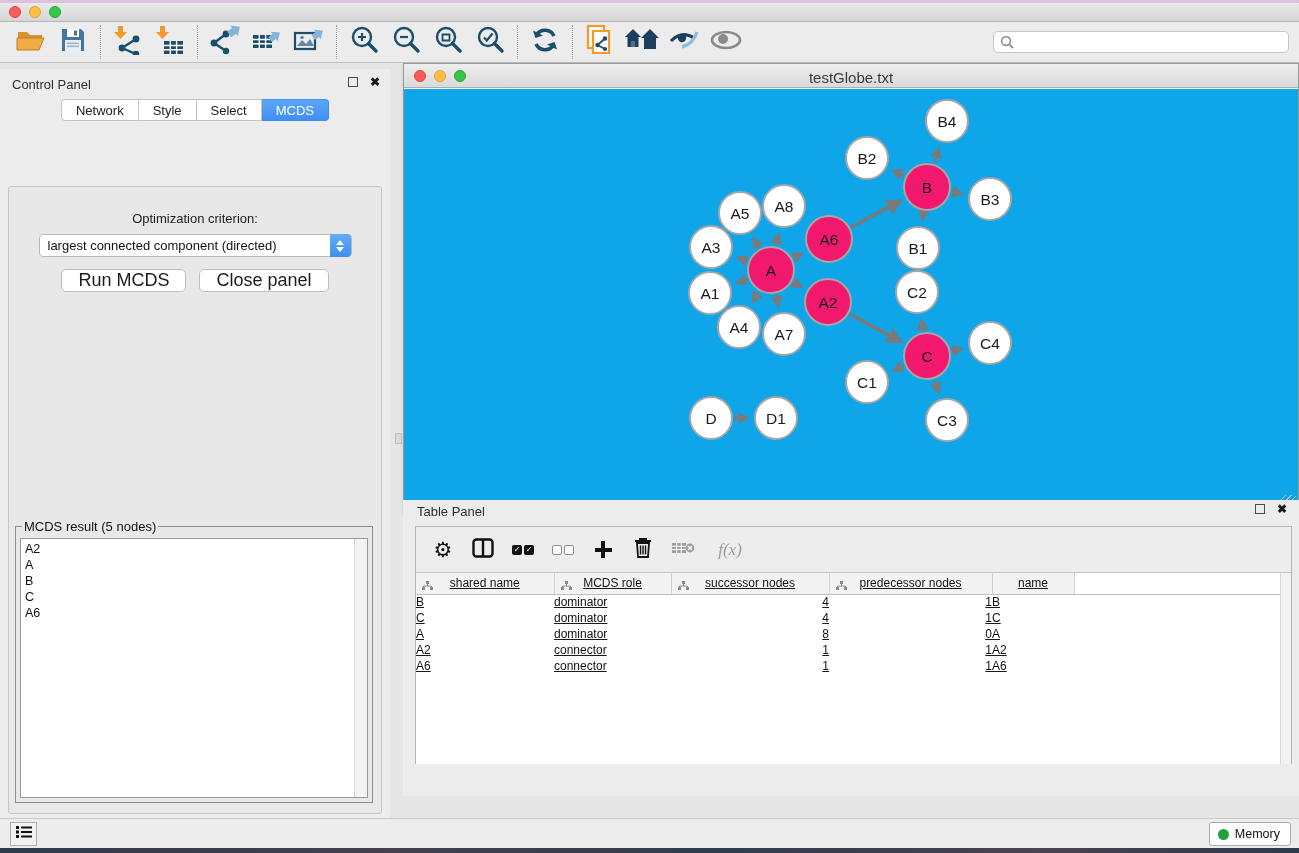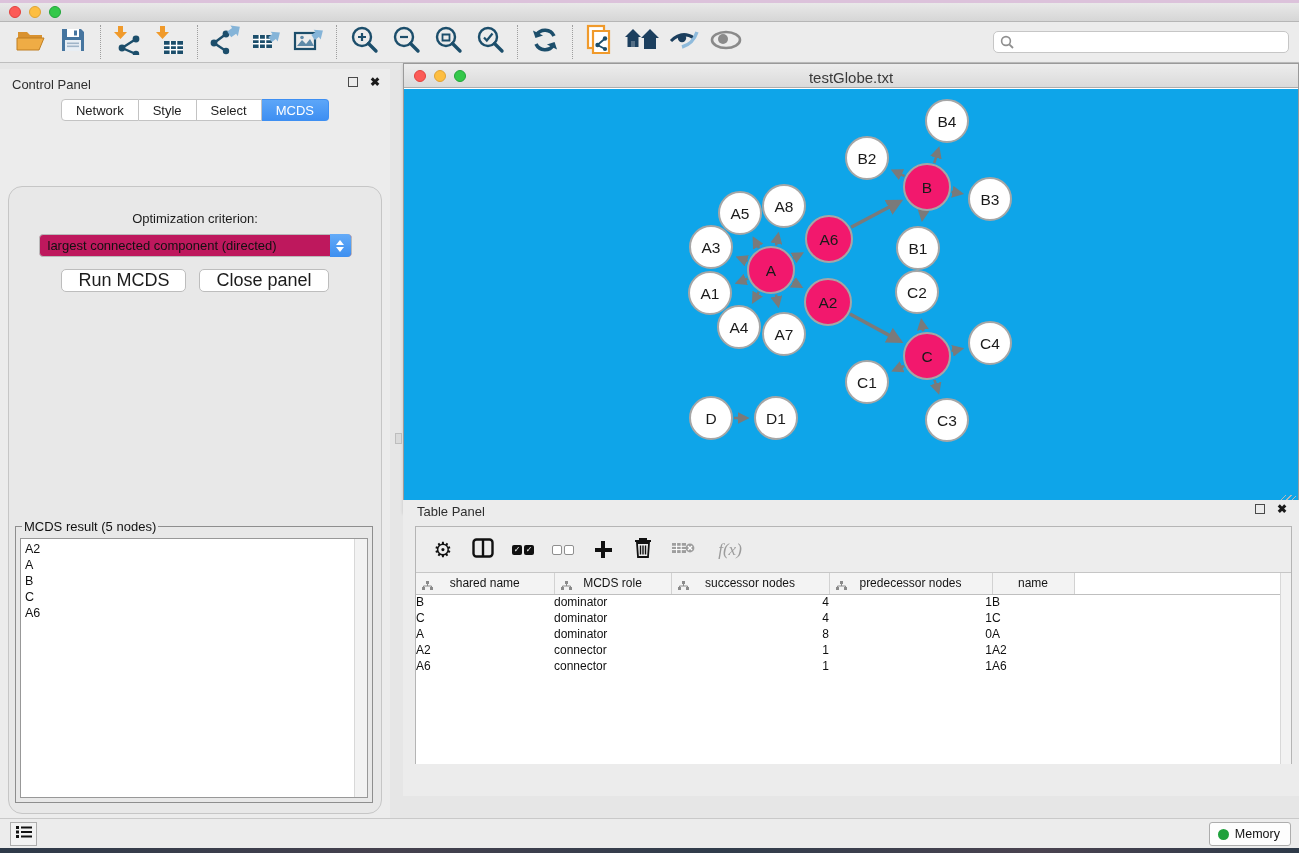--- a/index.html
+++ b/index.html
@@ -55,26 +55,26 @@
   .seg {
     height:22px; padding:0 14px; background:#FFF; border:1px solid #C3C3C3;
     border-left-width:0; font-size:13px; color:#222; display:flex; align-items:center; justify-content:center;
   }
   .seg:first-child { border-left-width:1px; border-radius:4px 0 0 4px; }
   .seg:last-child { border-radius:0 4px 4px 0; }
   .seg.active { background:linear-gradient(#5CA6F8,#3E8FF2); border-color:#3E8FF2; color:#FFF; }
 
   .cp-inner {
     position:absolute; left:8px; right:8px; top:117px; bottom:10px;
-    background:#E8E8E8; border:1px solid #C6C6C6; border-radius:14px;
+    background:#E8E8E8; border:1px solid #C6C6C6; border-radius:3px;
   }
   .opt-label { text-align:center; margin-top:24px; font-size:13px; color:#1C1C1C; }
   .selectbox {
     position:relative; margin:8px auto 0; width:313px; height:23px;
-    background:#be185d; border:1px solid #B9B9B9; border-radius:4px;
+    background:#ffffff; border:1px solid #B9B9B9; border-radius:4px;
     font-size:13px; display:flex; align-items:center; padding-left:8px; color:#111;
   }
   .stepper {
     position:absolute; right:0px; top:-1px; width:21px; height:23px;
     background:linear-gradient(#64ABF8,#3D8FF0); border-radius:0 4px 4px 0;
     display:flex; flex-direction:column; align-items:center; justify-content:center; gap:2px;
   }
   .tri-up { width:0;height:0;border-left:4px solid transparent;border-right:4px solid transparent;border-bottom:5px solid #FFF; }
   .tri-dn { width:0;height:0;border-left:4px solid transparent;border-right:4px solid transparent;border-top:5px solid #FFF; }
   .btnrow { display:flex; justify-content:center; gap:13px; margin-top:12px; }
@@ -127,21 +127,21 @@
   }
   .tp-icon { display:flex; align-items:center; justify-content:center; width:26px; height:30px; }
   .gear-glyph { font-size:21px; color:#111; line-height:1; }
   .plus-glyph { position:relative; width:17px; height:17px; }
   .plus-glyph::before{content:"";position:absolute;left:0;top:6.5px;width:17px;height:4px;background:#111;}
   .plus-glyph::after{content:"";position:absolute;left:6.5px;top:0;width:4px;height:17px;background:#111;}
   .chk { width:10px;height:10px;border-radius:2px;background:#111;color:#FFF;font-size:8px;display:inline-flex;align-items:center;justify-content:center;margin:0 1px; }
   .unchk { width:10px;height:10px;border-radius:2px;border:1.5px solid #8F8F8F;background:#FFF;display:inline-block;margin:0 1px; }
   .fx-glyph { font-family:"Liberation Serif", serif; font-style:italic; font-size:17px; color:#9C9C9C; }
 
-  .tp-tablewrap { position:relative; height:191px; overflow:hidden; background:#FFF; }
+  .tp-tablewrap { position:relative; height:191px; overflow:hidden; background:#FFF;text-decoration:underline; }
   table.nodetable { border-collapse:collapse; table-layout:fixed; width:100%; font-size:12px; }
   table.nodetable th {
     height:21px; background:#F3F3F3; border-bottom:1px solid #BFBFBF; border-right:1px solid #D2D2D2;
     font-weight:normal; color:#141414; position:relative; text-align:center;
   }
   table.nodetable th.filler { background:#FFF; border-right:none; }
   table.nodetable th .hicon { position:absolute; left:6px; top:6px; }
   table.nodetable td { height:16px; color:#101010; padding:0; }
   td.c0 { padding-left:14px; } td.c1 { padding-left:14px; }
   td.c2 { text-align:right; padding-right:20px; } td.c3 { text-align:right; padding-right:8px; }

